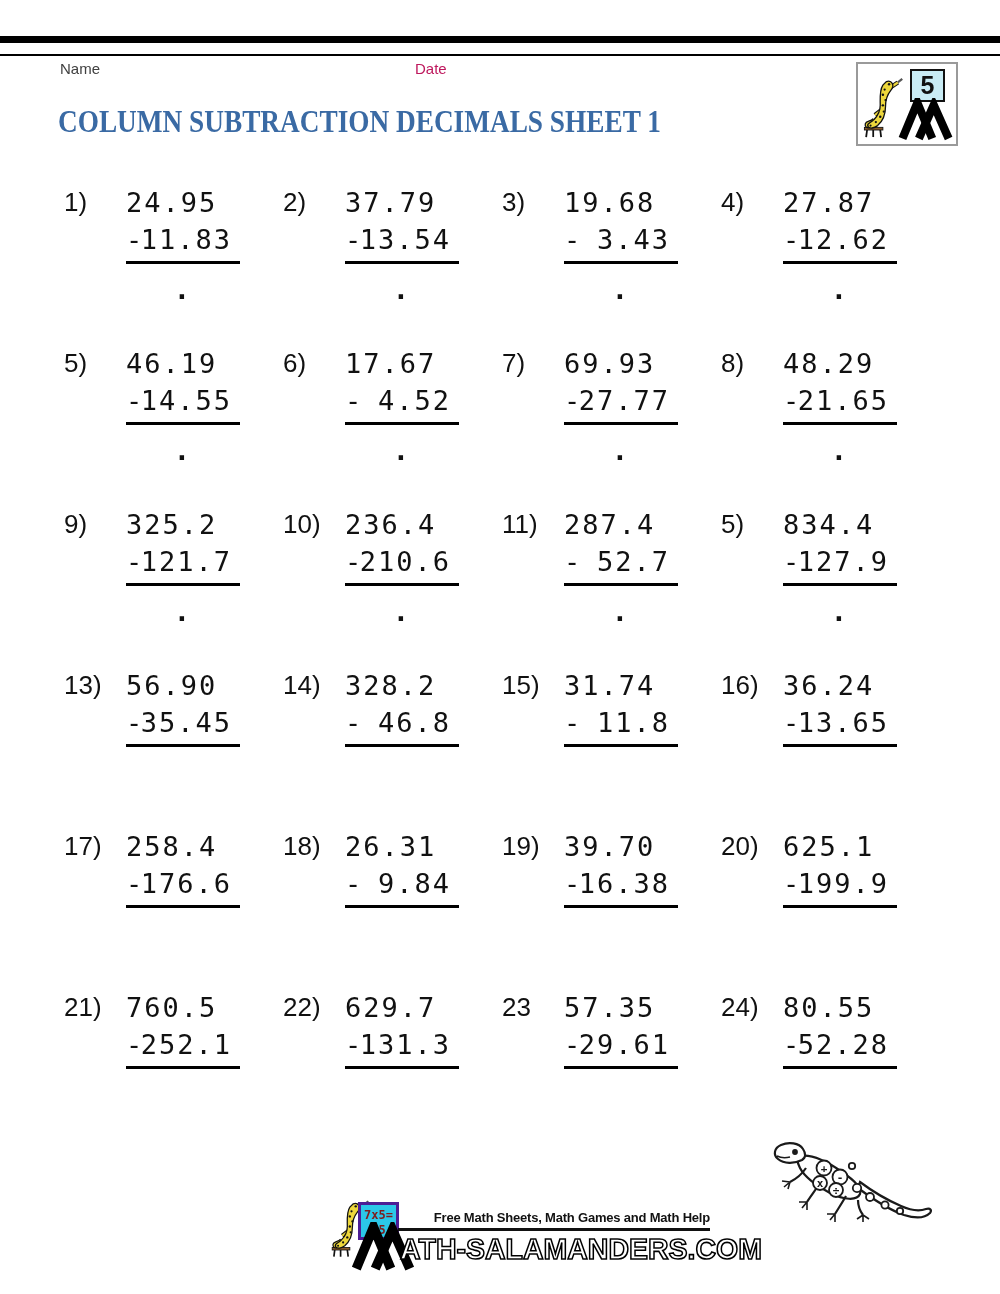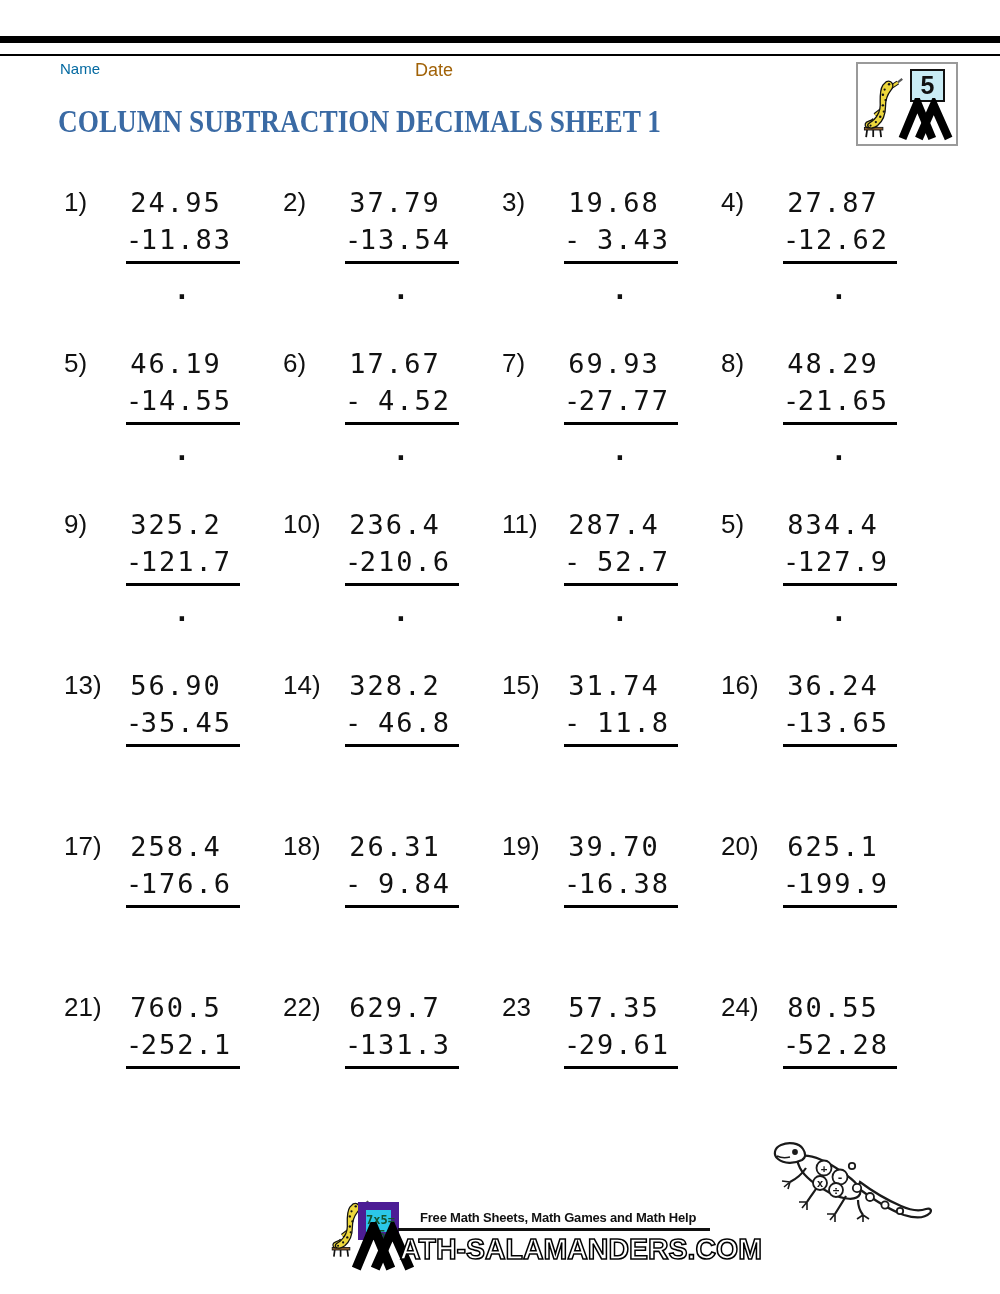--- a/index.html
+++ b/index.html
@@ -2,22 +2,22 @@
 <html><head>
 <meta charset="utf-8">
 <style>
   html,body { margin:0; padding:0; background:#fff; }
   body { width:1000px; height:1294px; position:relative; font-family:"Liberation Sans", sans-serif; color:#111; }
 
   
   .top-rule { position:absolute; left:0; top:36px; width:1000px; height:11px;
               border-top:7px solid #000; border-bottom:2px solid #000; background:#fff; }
 
-  .name-label { position:absolute; left:60px; top:60px; font-size:15px; color:#0369a1; }
-  .date-label { position:absolute; left:415px; top:60px; font-size:18px; color:#a16207; }
+  .name-label { position:absolute; left:60px; top:60px; font-size:15px; color:#404040; }
+  .date-label { position:absolute; left:415px; top:60px; font-size:15px; color:#be185d; }
 
   .sheet-title { position:absolute; left:58px; top:104px; font-family:"Liberation Serif", serif;
                  font-weight:bold; font-size:31px; color:#3a6aa4; white-space:nowrap;
                  transform:scaleX(0.88); transform-origin:left center; letter-spacing:0px; }
 
   
   .badge-box { position:absolute; left:856px; top:62px; width:102px; height:84px;
                border:2px solid #9a9a9a; background:#fff; box-sizing:border-box; }
   .badge-board { position:absolute; left:52px; top:5px; width:35px; height:33px; background:#c9ecf5;
                  border:2px solid #111; box-sizing:border-box; text-align:center;
@@ -27,35 +27,35 @@
   .badge-sala { position:absolute; left:2px; top:12px; }
 
   
   .problems-grid { position:absolute; left:62px; top:184px; display:grid;
                    grid-template-columns:repeat(4, 219px); }
   .problem { position:relative; height:161px; font-family:"DejaVu Sans Mono", monospace;
              font-size:27px; letter-spacing:2px; }
   .p-num { position:absolute; left:2px; top:0; font-family:"Liberation Sans", sans-serif;
            font-size:26px; letter-spacing:0; line-height:37px; }
   .p-body { margin-left:64px; width:114px; }
-  .p-minuend { text-align:center; padding-right:14px; line-height:37px; white-space:nowrap; }
+  .p-minuend { text-align:left; padding-right:14px; line-height:37px; white-space:nowrap; }
   .p-subline { position:relative; text-align:right; padding-right:8px; line-height:37px;
                border-bottom:3px solid #000; padding-bottom:3px; white-space:nowrap; }
   .p-minus { position:absolute; left:0; top:0; }
   .p-dot { text-align:center; margin-top:11px; font-weight:bold; line-height:30px; }
 
   
   .footer-brand { position:absolute; left:328px; top:1196px; width:390px; height:80px; }
   .f-sala { position:absolute; left:0; top:2px; }
   .f-board { position:absolute; left:30px; top:6px; width:41px; height:38px; background:#2bc7e8;
-             border:8px solid #4c1d95; box-sizing:border-box; text-align:center;
+             border:3px solid #4c1d95; box-sizing:border-box; text-align:center;
              font-family:"DejaVu Sans Mono", monospace; font-weight:bold; font-size:12px;
-             line-height:15px; color:#14532d; padding-top:3px; }
+             line-height:15px; color:#7f1d1d; padding-top:3px; }
   .f-m { position:absolute; left:22px; top:26px; }
-  .f-tagline { position:absolute; left:92px; top:14px; width:290px; text-align:left;
+  .f-tagline { position:absolute; left:92px; top:14px; width:290px; text-align:right;
                font-size:13px; font-weight:bold; color:#111; letter-spacing:-0.2px; white-space:nowrap; }
   .f-rule { position:absolute; left:70px; top:32px; width:312px; height:3px; background:#111; }
   .f-site { position:absolute; left:72px; top:36px; font-size:30px; font-weight:bold;
             color:#fff; -webkit-text-stroke:1.6px #000; letter-spacing:0px; white-space:nowrap;
             transform:scaleX(0.95); transform-origin:left center;
             font-family:"Liberation Sans", sans-serif; }
 
   .corner-lizard { position:absolute; left:762px; top:1126px; }
 </style>
 </head>

